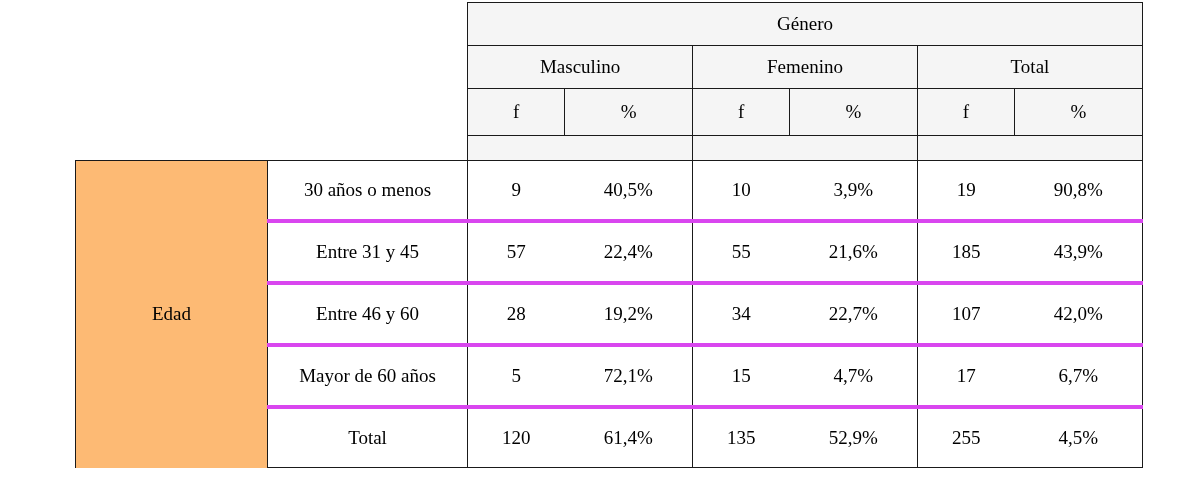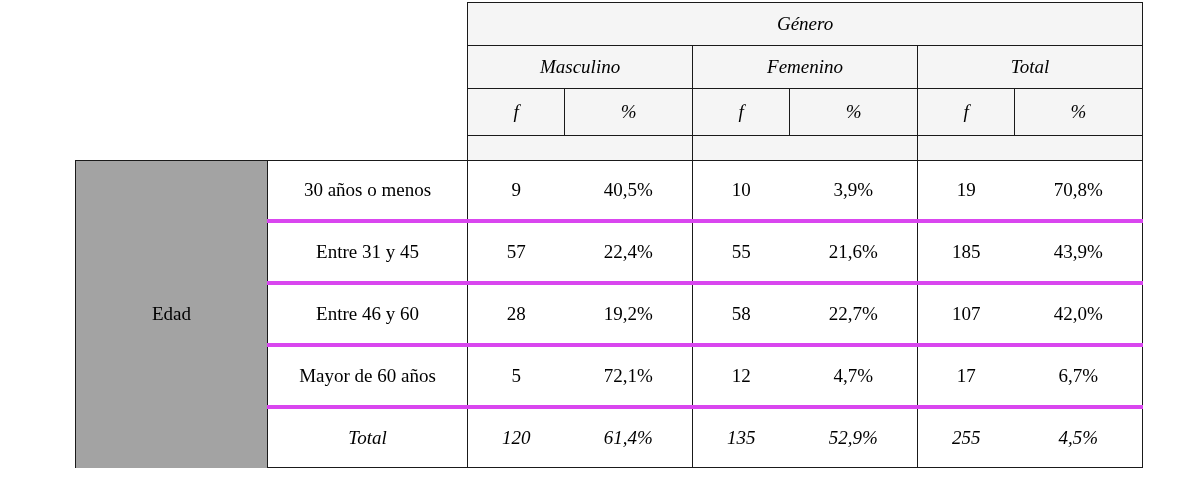--- a/index.html
+++ b/index.html
@@ -49,26 +49,26 @@
     background: #f5f5f5;
     height: 46px;
   }
   .pad-strip {
     background: #f5f5f5;
     height: 24px;
   }
 
   
   .bt { border-top: 1px solid #1a1a1a; }
-  .bb { border-bottom: 1px solid #1a1a1a; font-style: italic; }
+  .bb { border-bottom: 1px solid #1a1a1a; }
   .bl { border-left: 1px solid #1a1a1a; }
   .br { border-right: 1px solid #1a1a1a; }
 
   .rowvar-cell {
-    background: #a3a3a3;
+    background: #fdba74;
     text-align: left;
     padding-left: 12px;
     vertical-align: middle;
   }
   .cat-cell {
     text-align: left;
     padding-left: 12px;
     vertical-align: top;
     padding-top: 6px;
     margin-top: 44px;
@@ -143,48 +143,48 @@
       </tr>
 
       <tr class="body-row first">
         <td class="rowvar-cell bt bl br" rowspan="5">Edad</td>
         <td class="cat-cell bt">30 años o menos</td>
         <td class="data-cell bt bl">9</td>
         <td class="data-cell bt">40,5%</td>
         <td class="data-cell bt bl">10</td>
         <td class="data-cell bt">3,9%</td>
         <td class="data-cell bt bl">19</td>
-        <td class="data-cell bt br">70,8%</td>
+        <td class="data-cell bt br">90,8%</td>
       </tr>
 
       <tr class="body-row">
         <td class="cat-cell sep">Entre 31 y 45</td>
         <td class="data-cell sep bl">57</td>
         <td class="data-cell sep">22,4%</td>
         <td class="data-cell sep bl">55</td>
         <td class="data-cell sep">21,6%</td>
         <td class="data-cell sep bl">185</td>
         <td class="data-cell sep br">43,9%</td>
       </tr>
 
       <tr class="body-row">
         <td class="cat-cell sep">Entre 46 y 60</td>
         <td class="data-cell sep bl">28</td>
         <td class="data-cell sep">19,2%</td>
-        <td class="data-cell sep bl">58</td>
+        <td class="data-cell sep bl">34</td>
         <td class="data-cell sep">22,7%</td>
         <td class="data-cell sep bl">107</td>
         <td class="data-cell sep br">42,0%</td>
       </tr>
 
       <tr class="body-row">
         <td class="cat-cell sep">Mayor de 60 años</td>
         <td class="data-cell sep bl">5</td>
         <td class="data-cell sep">72,1%</td>
-        <td class="data-cell sep bl">12</td>
+        <td class="data-cell sep bl">15</td>
         <td class="data-cell sep">4,7%</td>
         <td class="data-cell sep bl">17</td>
         <td class="data-cell sep br">6,7%</td>
       </tr>
 
       <tr class="body-row">
         <td class="cat-cell sep bb">Total</td>
         <td class="data-cell sep bb bl">120</td>
         <td class="data-cell sep bb">61,4%</td>
         <td class="data-cell sep bb bl">135</td>

